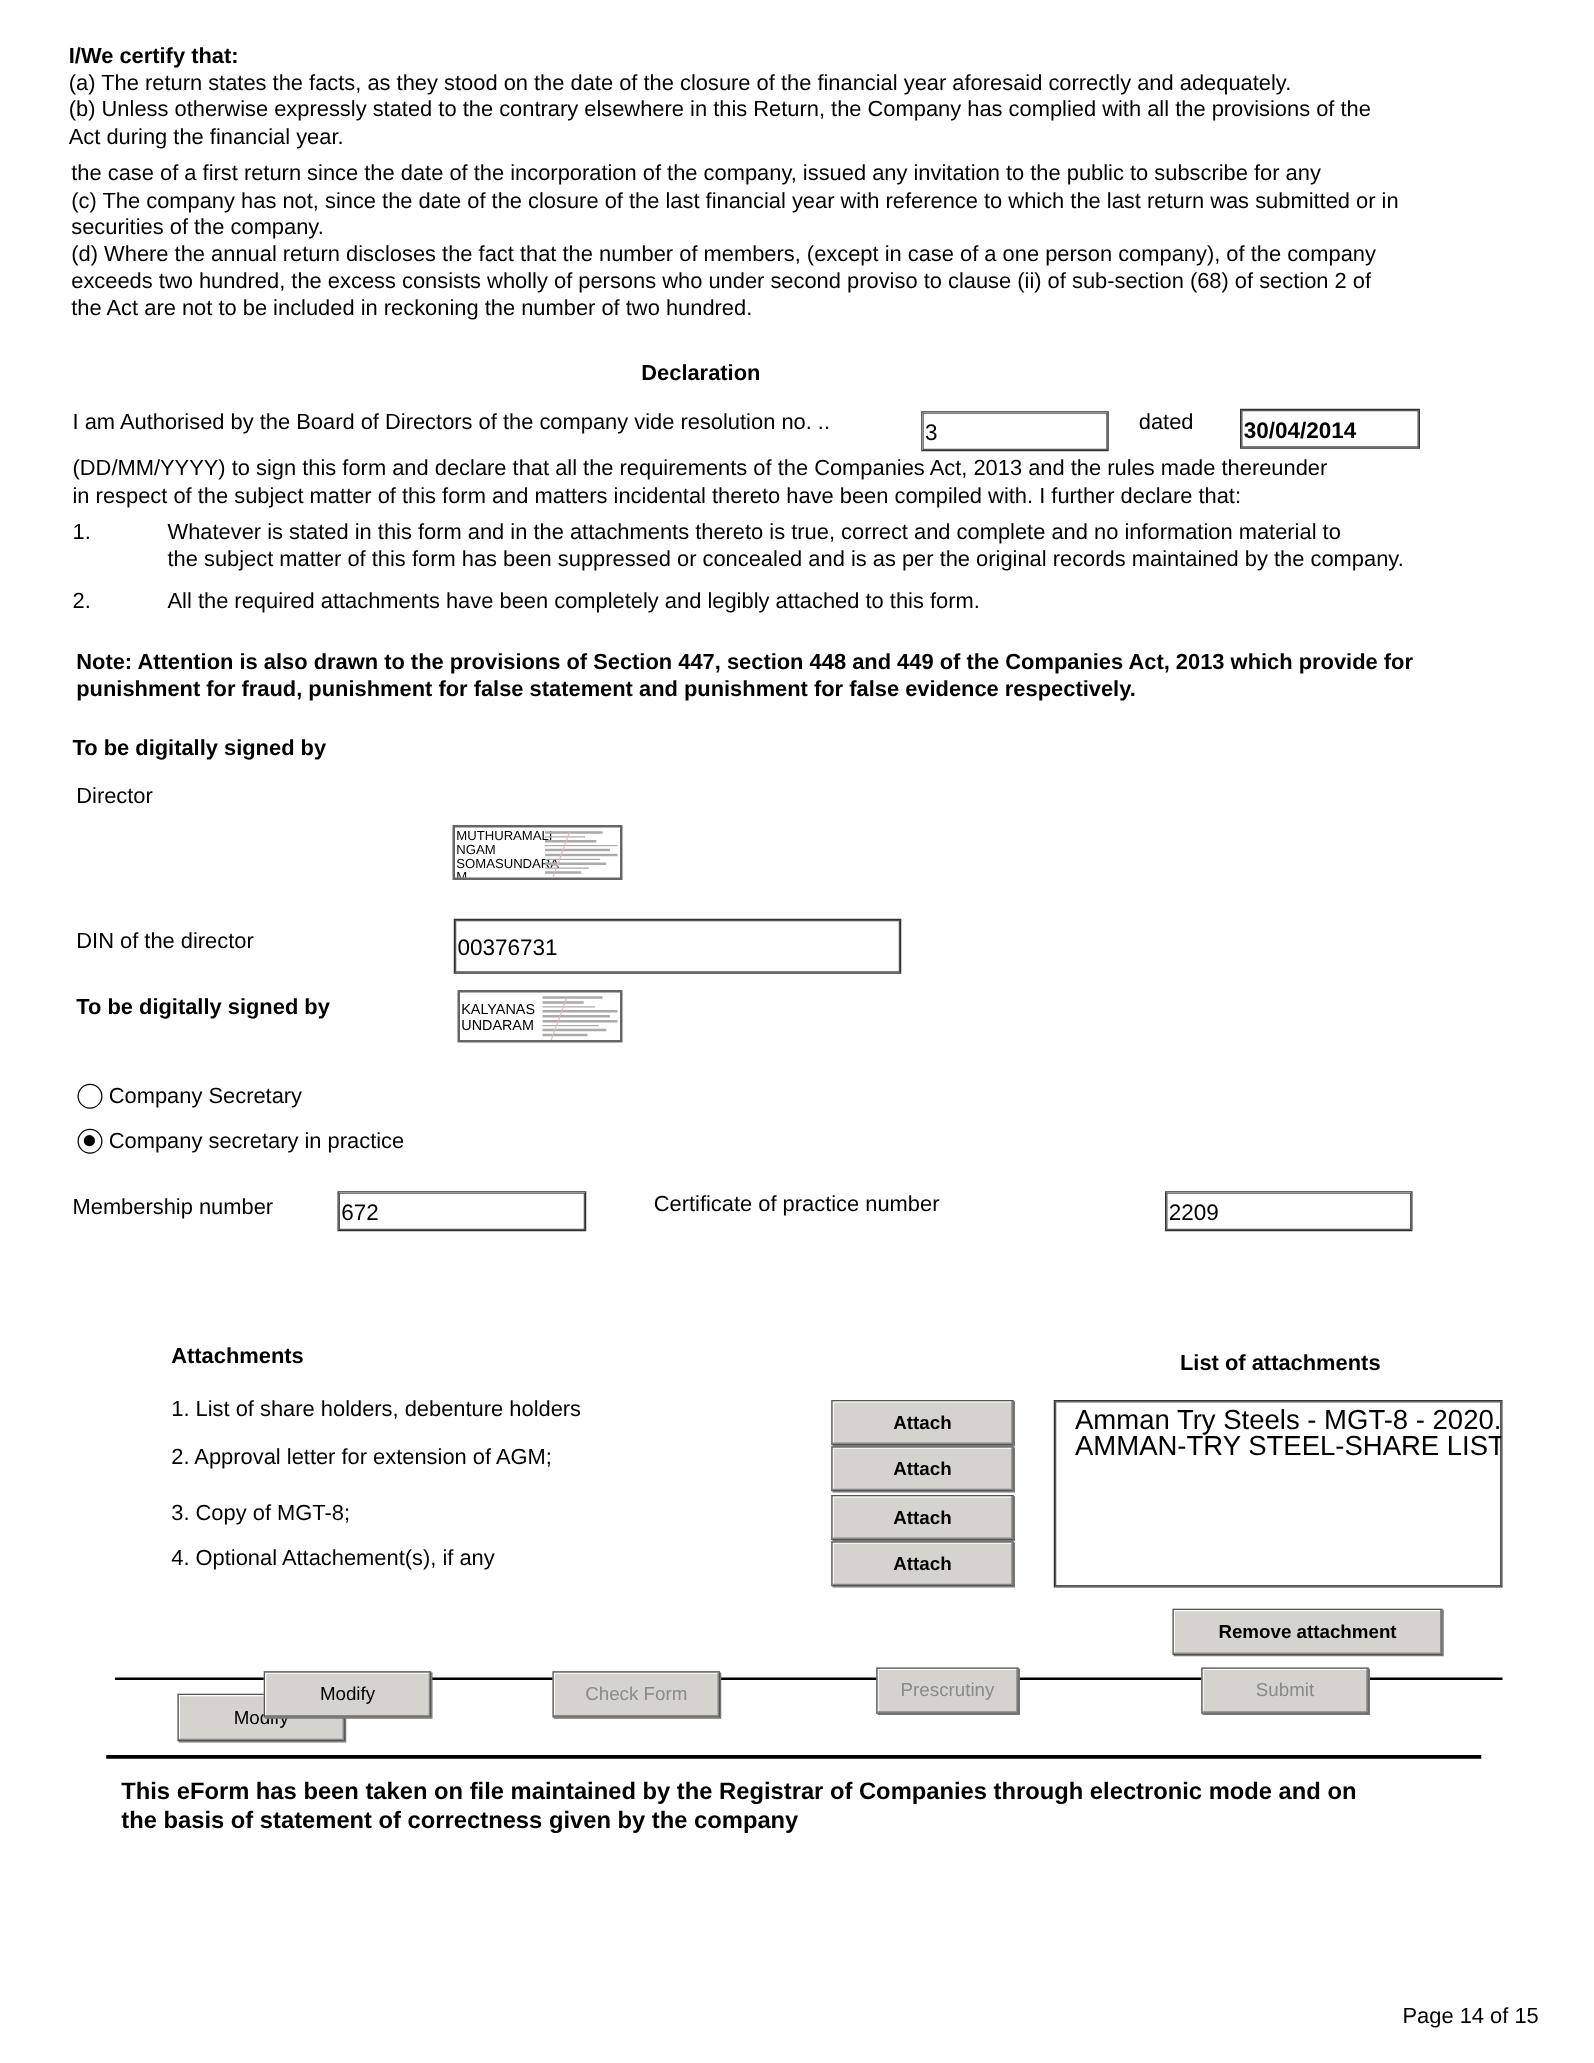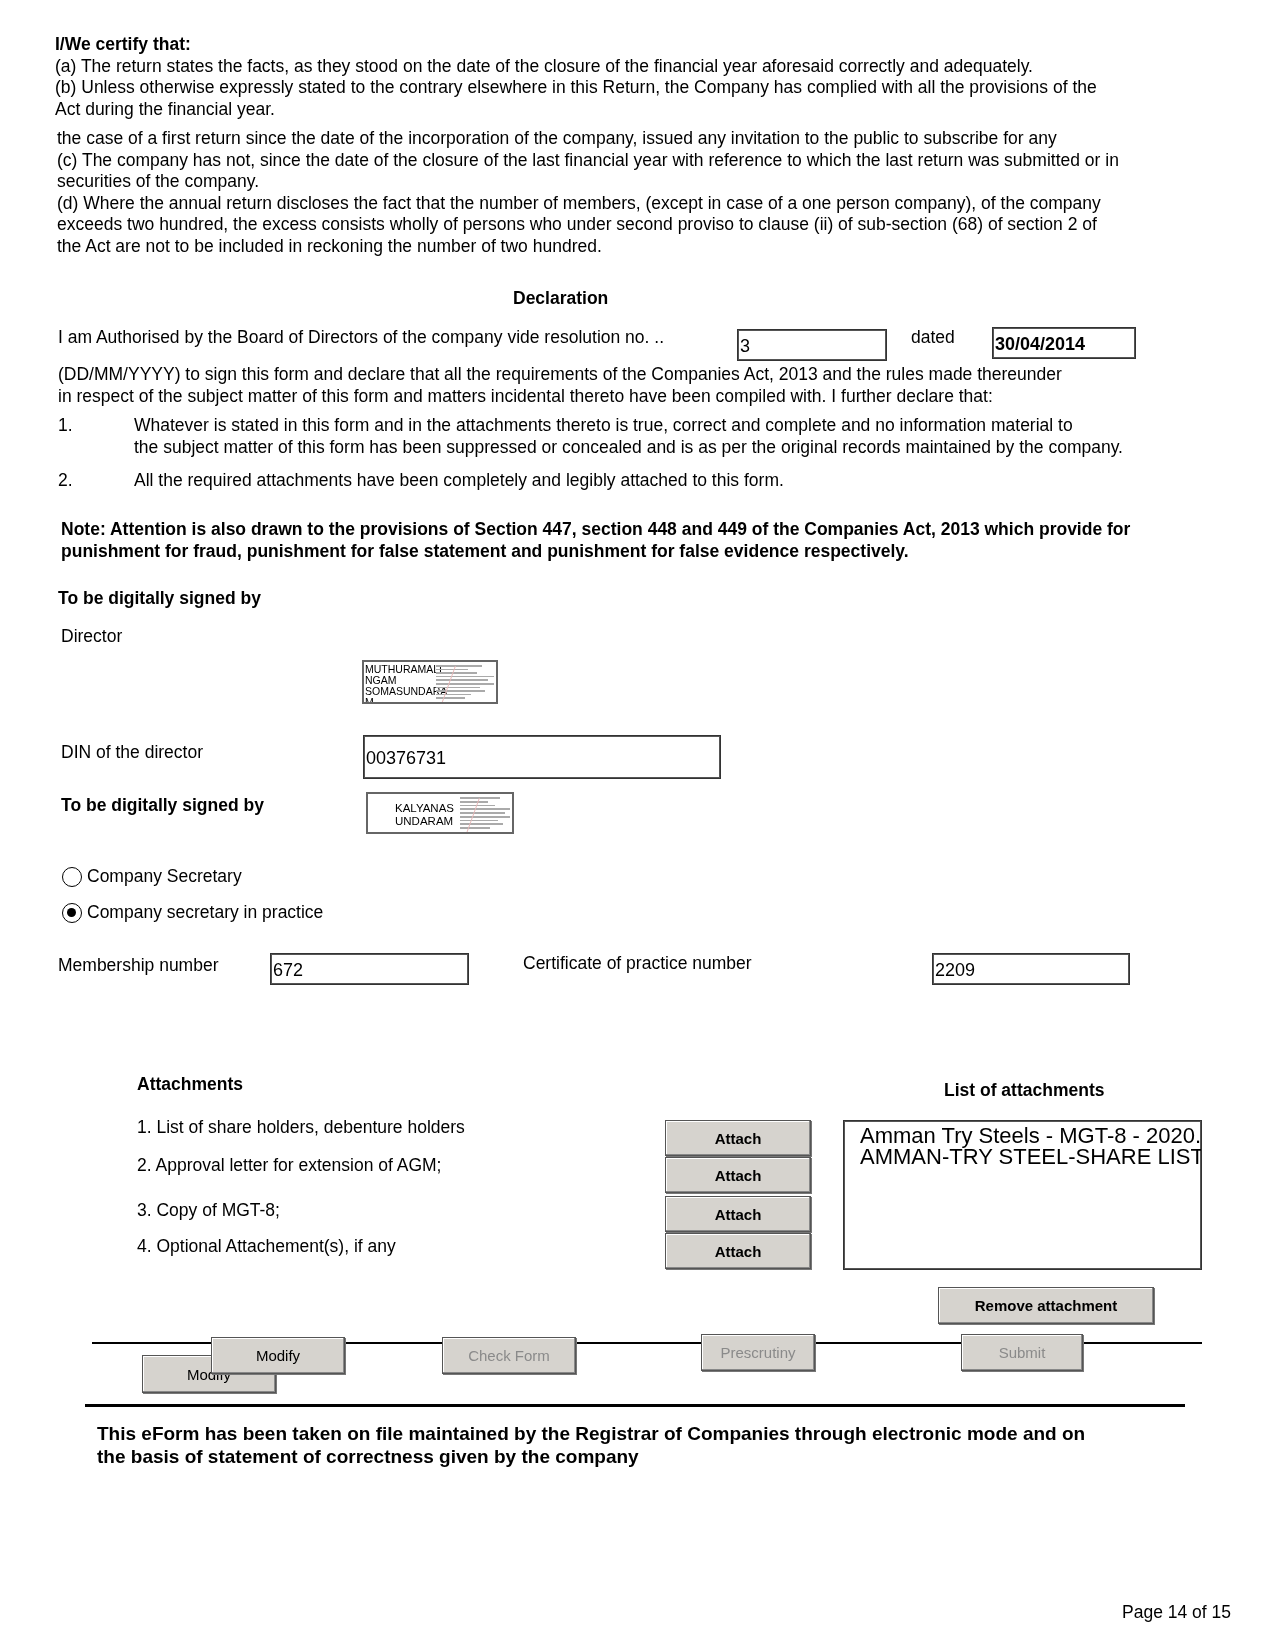--- a/index.html
+++ b/index.html
@@ -90,21 +90,21 @@
       <i style="width:85%"></i>
       <i style="width:60%"></i>
       <i style="width:50%"></i>
   </div>
 </div>
 
 <div class="abs" style="left:61px; top:742px;">DIN of the director</div>
 <div class="box" style="left:363px; top:735px; width:358px; height:44px; padding-top:12px;">00376731</div>
 
 <div class="abs bold" style="left:61px; top:795px;">To be digitally signed by</div>
-<div class="sig" style="left:366px; top:792px; width:148px; height:42px;padding-left:26px;">
+<div class="sig" style="left:366px; top:792px; width:132px; height:42px;">
   <div class="name" style="font-size:11.5px; line-height:13px; padding-top:8px; width:62px;">
     <div>KALYANAS</div>
     <div>UNDARAM</div>
   </div>
   <div class="fine">
     <span class="swoosh"></span>
     <i style="width:80%"></i>
       <i style="width:55%"></i>
       <i style="width:70%"></i>
       <i></i>
@@ -146,21 +146,21 @@
 
 <div class="btn bold" style="left:938px; top:1287px; width:216px; height:37px;">Remove attachment</div>
 
 <div class="hr" style="left:92px; top:1342px; width:1110px; height:2px;"></div>
 
 <div class="btn" style="left:142px; top:1355px; width:134px; height:38px;">Modify</div>
 
 <div class="btn" style="left:211px; top:1337px; width:134px; height:37px;">Modify</div>
 <div class="btn disabled" style="left:442px; top:1337px; width:134px; height:37px;">Check Form</div>
 <div class="btn disabled" style="left:701px; top:1334px; width:114px; height:37px;">Prescrutiny</div>
-<div class="btn disabled" style="left:961px; top:1334px; width:122px; height:37px;">Submit</div>
+<div class="btn disabled" style="left:961px; top:1334px; width:134px; height:37px;">Submit</div>
 
 <div class="hr" style="left:85px; top:1404px; width:1100px; height:3px;"></div>
 
 <div class="abs para bold" style="left:97px; top:1422px; font-size:19px; line-height:23px; white-space:nowrap;">
   <div>This eForm has been taken on file maintained by the Registrar of Companies through electronic mode and on</div>
   <div>the basis of statement of correctness given by the company</div>
 </div>
 
 <div class="abs" style="left:1122px; top:1602px;">Page 14 of 15</div>
 

